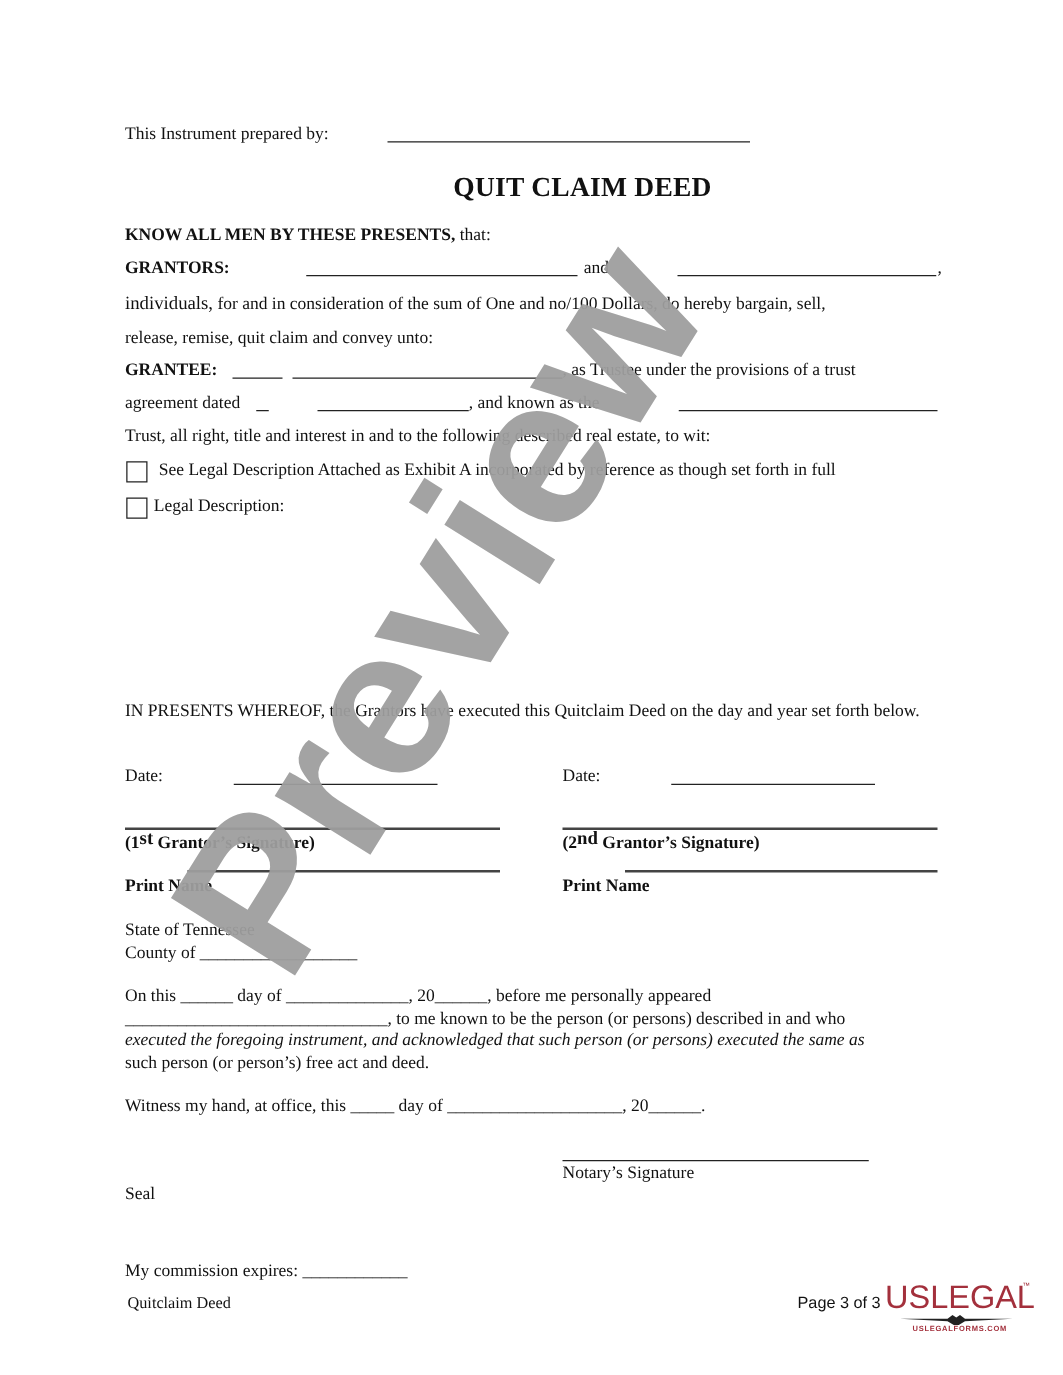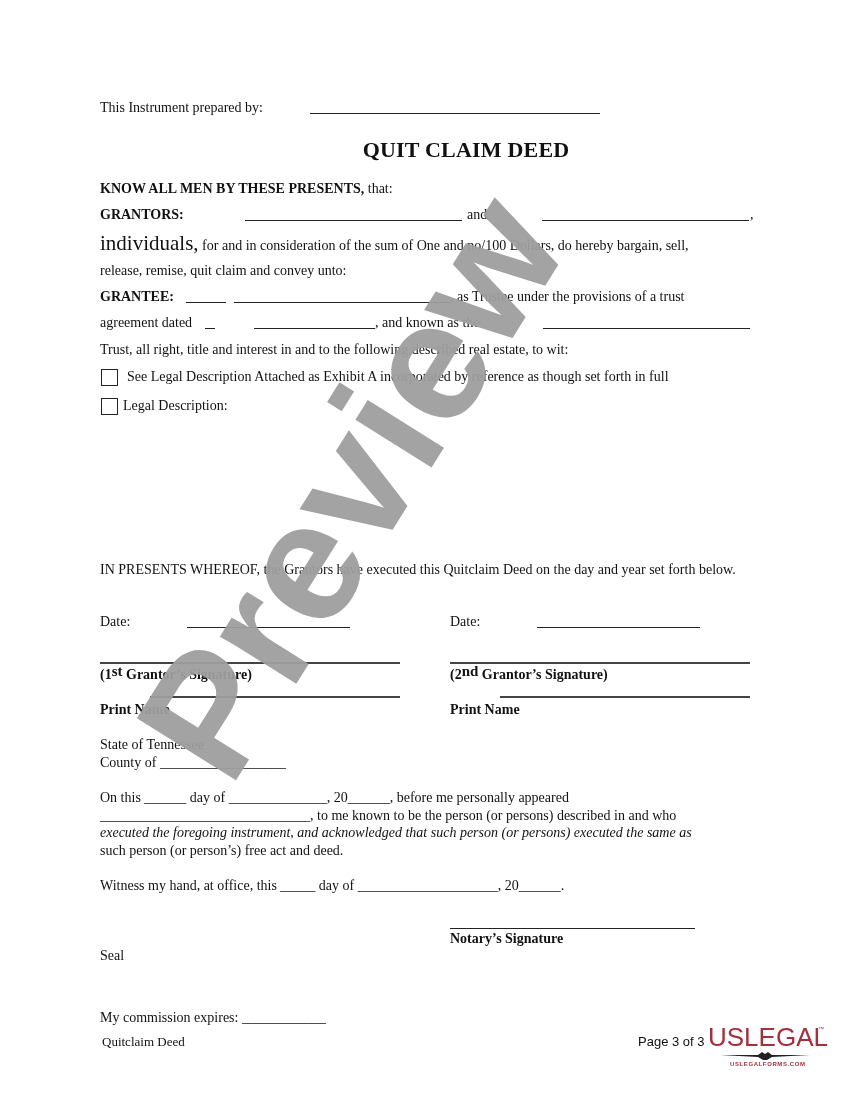--- a/index.html
+++ b/index.html
@@ -32,21 +32,21 @@
   <span class="b">KNOW ALL MEN BY THESE PRESENTS,</span><span> that:</span>
 </div>
 
 <div class="abs t b" style="left:100px; top:207px;text-align:center;">GRANTORS:</div>
 <div class="line" style="left:245px; top:220px; width:217px;"></div>
 <div class="abs t" style="left:467px; top:207px;">and</div>
 <div class="line" style="left:542px; top:220px; width:207px;"></div>
 <div class="abs t" style="left:750px; top:207px;">,</div>
 
 <div class="abs t" style="left:100px; top:235px;">
-  <span style="font-size:21px;margin-top:20px;">individuals,</span><span> for and in consideration of the sum of One and no/100 Dollars, do hereby bargain, sell,</span>
+  <span style="font-size:15px;margin-top:20px;">individuals,</span><span> for and in consideration of the sum of One and no/100 Dollars, do hereby bargain, sell,</span>
 </div>
 <div class="abs t" style="left:100px; top:263px;">release, remise, quit claim and convey unto:</div>
 
 <div class="abs t b" style="left:100px; top:289px;">GRANTEE:</div>
 <div class="line" style="left:186px; top:302px; width:40px;"></div>
 <div class="line" style="left:234px; top:302px; width:216px;"></div>
 <div class="abs t" style="left:450px; top:289px;">, as Trustee under the provisions of a trust</div>
 
 <div class="abs t" style="left:100px; top:315px;">agreement dated</div>
 <div class="line" style="left:205px; top:328px; width:10px;"></div>
@@ -86,21 +86,21 @@
 <div class="abs t" style="left:100px; top:755px;">County of __________________</div>
 
 <div class="abs t" style="left:100px; top:790px;">On this ______ day of ______________, 20______, before me personally appeared</div>
 <div class="abs t" style="left:100px; top:808px;">______________________________, to me known to be the person (or persons) described in and who</div>
 <div class="abs t" style="left:100px; top:825px;font-style:italic;">executed the foregoing instrument, and acknowledged that such person (or persons) executed the same as</div>
 <div class="abs t" style="left:100px; top:843px;">such person (or person’s) free act and deed.</div>
 
 <div class="abs t" style="left:100px; top:878px;">Witness my hand, at office, this _____ day of ____________________, 20______.</div>
 
 <div class="line" style="left:450px; top:928px; width:245px;"></div>
-<div class="abs t" style="left:450px; top:931px;font-weight:bold;">Notary’s Signature</div>
+<div class="abs t" style="left:450px; top:931px;">Notary’s Signature</div>
 <div class="abs t" style="left:100px; top:948px;">Seal</div>
 
 <div class="abs t" style="left:100px; top:1010px;">My commission expires: ____________</div>
 
 <div class="abs footer-left" style="left:102px; top:1034px;">Quitclaim Deed</div>
 <div class="abs footer-page" style="left:638px; top:1034px;">Page 3 of 3</div>
 
 <div class="abs" style="left:708px; top:1024px; width:115px; height:44px;">
   <span class="abs logo-text" style="left:0; top:-2px;">USLEGAL</span>
   <span class="abs" style="left:110px; top:2px; font-size:6px; color:#a3303c; font-family:'Liberation Sans',sans-serif;">™</span>

